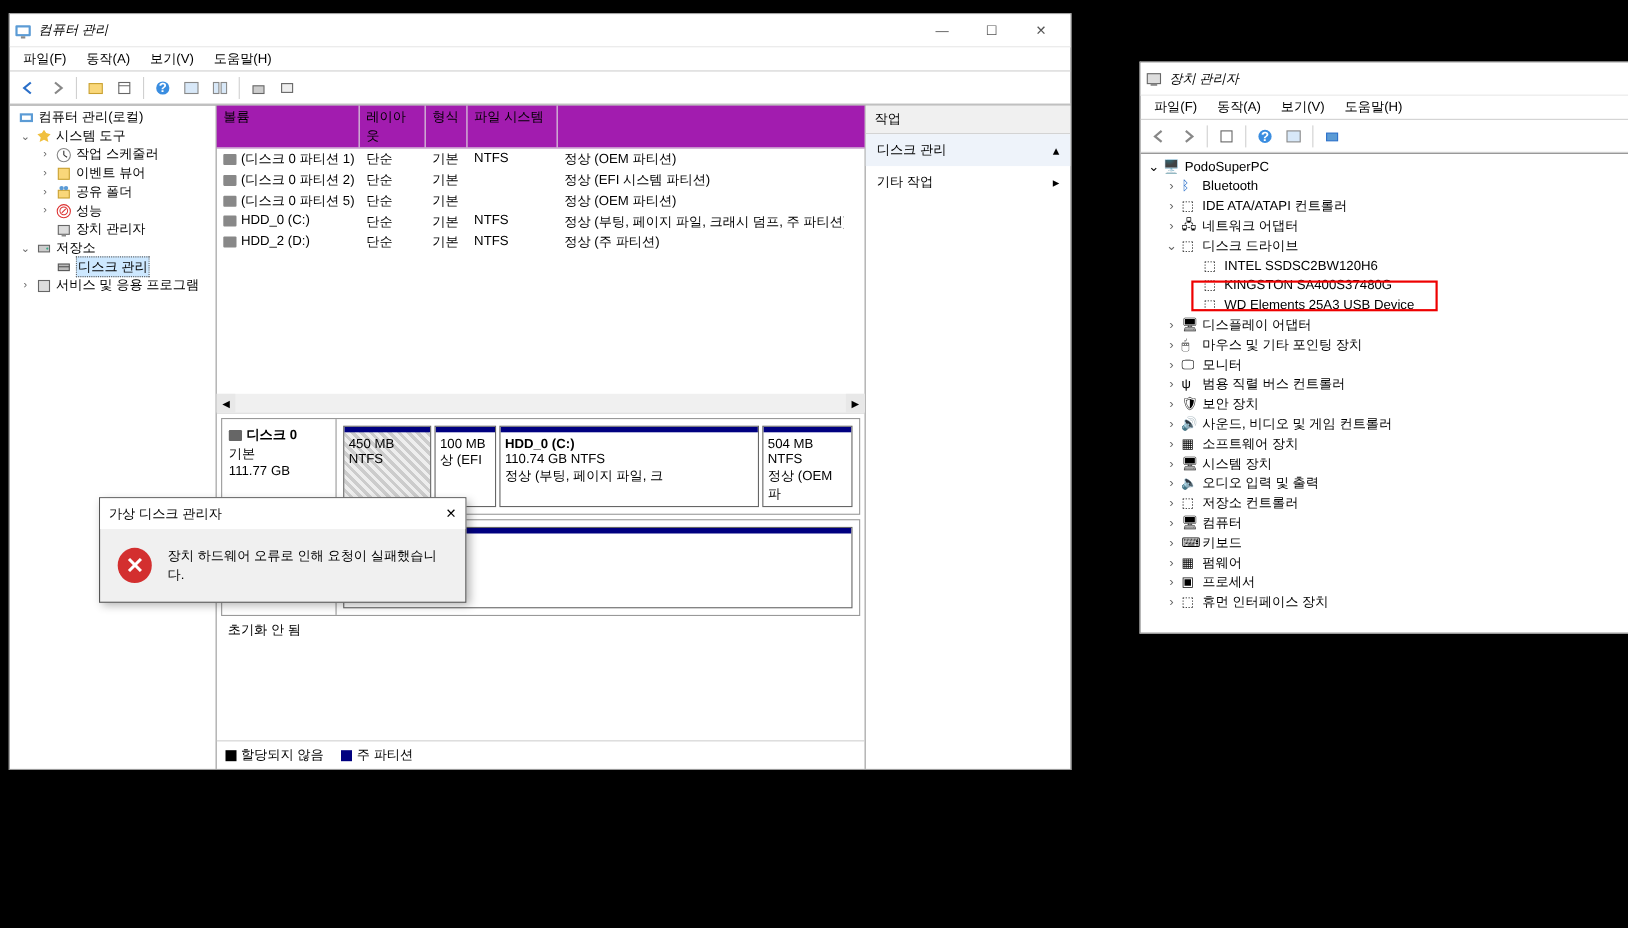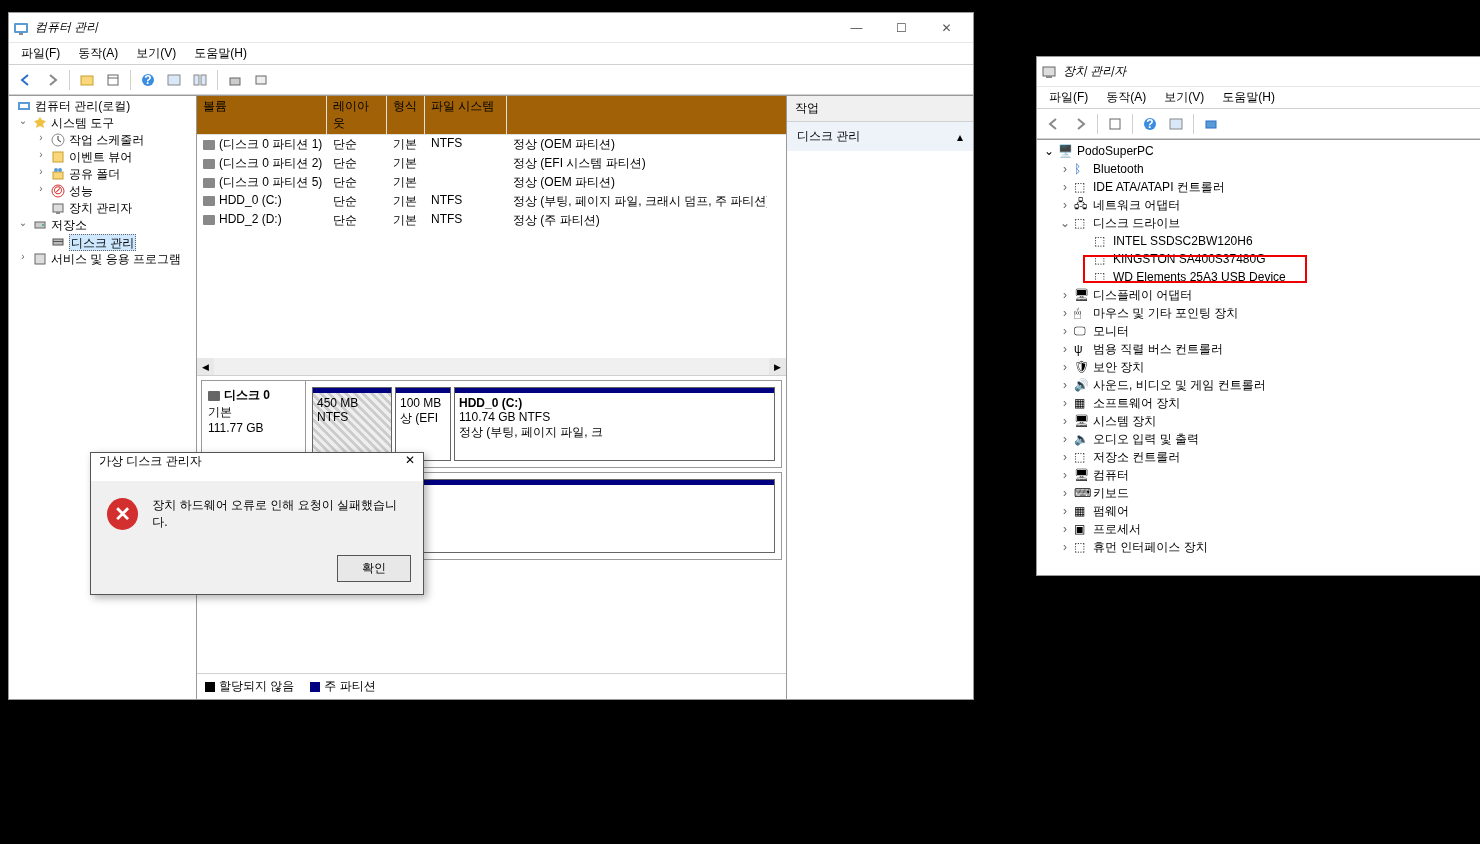--- a/index.html
+++ b/index.html
@@ -10,48 +10,48 @@
 .titlebar .title { flex: 1; font-style: italic; }
 .titlebar .sysbtns { display: flex; }
 .titlebar .sysbtn { width: 45px; height: 28px; display: flex; align-items: center; justify-content: center; color: #555; }
 .menubar { height: 22px; display: flex; align-items: center; padding: 0 4px; border-bottom: 1px solid #d0d0d0; gap:2px;}
 .menubar span { padding: 2px 8px; }
 .toolbar { height: 30px; display: flex; align-items: center; padding: 0 6px; gap: 4px; border-bottom: 1px solid #d0d0d0;}
 .toolbtn { width: 22px; height: 22px; display:flex; align-items:center; justify-content:center; border:1px solid transparent;}
 .tool-sep{width:1px;height:20px;background:#d0d0d0;margin:0 2px;}
 .mmc-body { flex:1; display:flex; border-top:1px solid #999;}
 .tree-pane { width:188px; border-right:1px solid #999; padding:2px 0; overflow:hidden;}
-.tree-item{display:flex;height:17px;padding-left:4px;white-space:nowrap;}
+.tree-item{display:flex;align-items:center;height:17px;padding-left:4px;white-space:nowrap;}
 .tree-item .tog{width:12px;text-align:center;color:#666;font-size:10px;}
 .tree-item .ic{width:16px;height:16px;margin:0 3px;display:inline-flex;align-items:center;justify-content:center;}
 .tree-item.sel span.lbl{background:#cde8ff;border:1px dotted #666;padding:0 1px;}
 .center-pane{flex:1;display:flex;flex-direction:column;border-right:1px solid #999;}
 .action-pane{width:186px;}
 .action-head{background:#f0f0f0;padding:4px 8px;border-bottom:1px solid #d0d0d0;}
 .action-item{padding:6px 10px;display:flex;justify-content:space-between;align-items:center;}
 .action-item.cat{background:#eef3fa;}
 .vol-table{border-bottom:1px solid #d0d0d0;position:relative;height:280px;}
-.vol-head{display:flex;background:#a16207;border-bottom:1px solid #e0e0e0;}
+.vol-head{display:flex;background:#a21caf;border-bottom:1px solid #e0e0e0;}
 .vol-head div{padding:2px 6px;border-right:1px solid #e0e0e0;font-weight:normal;}
 .vol-row{display:flex;padding:0;}
 .vol-row div{padding:1px 6px;white-space:nowrap;overflow:hidden;}
 .c-v{width:130px;}.c-l{width:60px;}.c-f{width:38px;}.c-fs{width:82px;}.c-s{width:260px;}
 .disk-ic{display:inline-block;width:12px;height:10px;background:#888;border-radius:1px;margin-right:4px;vertical-align:middle;}
 .hscroll{position:absolute;bottom:0;left:0;right:0;height:17px;background:#f0f0f0;display:flex;align-items:center;}
 .hscroll .tr{width:17px;height:17px;background:#e8e8e8;display:flex;align-items:center;justify-content:center;font-size:9px;}
 .disk-graph{flex:1;overflow:auto;position:relative;}
 .disk-row{display:flex;border:1px solid #999;margin:4px;height:88px;}
 .disk-label{width:104px;padding:6px;border-right:1px solid #999;}
 .disk-parts{flex:1;display:flex;padding:6px;gap:3px;}
 .part{border:1px solid #666;padding:4px;font-size:11px;overflow:hidden;}
 .part-top{height:5px;background:#000080;margin:-4px -4px 3px -4px;}
 .legend{padding:4px 8px;border-top:1px solid #d0d0d0;display:flex;gap:16px;align-items:center;}
 .leg-box{width:10px;height:10px;display:inline-block;margin-right:4px;vertical-align:middle;}
 .dialog{position:absolute;background:#f0f0f0;border:1px solid #555;box-shadow:3px 3px 8px rgba(0,0,0,0.3);}
-.dlg-title{height:28px;display:flex;padding:0 8px;justify-content:space-between;background:#fff;}
+.dlg-title{height:28px;display:flex;align-items:center;padding:0 8px;justify-content:space-between;background:#fff;}
 .dlg-body{padding:16px;display:flex;align-items:center;gap:14px;}
 .err-ic{width:32px;height:32px;border-radius:50%;background:#d32f2f;display:flex;align-items:center;justify-content:center;color:#fff;font-size:20px;font-weight:bold;}
 .dlg-btns{padding:8px 12px 12px;text-align:right;}
 .dlg-btn{padding:4px 24px;border:1px solid #555;background:#e8e8e8;}
 .dev-tree{padding:2px 0;}
 .dev-item{display:flex;align-items:center;height:18px;white-space:nowrap;}
 .hl-red{border:2px solid #e00;position:absolute;}
 svg{display:block;}
 </style>
 </head>
@@ -292,20 +292,25 @@
             <div>111.77 GB</div>
           </div>
           <div class="disk-parts">
             <div class="part" style="width:80px;background:repeating-linear-gradient(45deg,#eee,#eee 3px,#ccc 3px,#ccc 6px)"><div class="part-top"></div><span>450 MB NTFS</span></div>
             <div class="part" style="width:56px">
                 <div class="part-top"></div>
                 <div>100 MB</div>
                 <div>상 (EFI</div>
               </div>
             <div class="part" style="flex:1"><div class="part-top"></div><b>HDD_0  (C:)</b><div>110.74 GB NTFS</div><div>정상 (부팅, 페이지 파일, 크</div></div>
+            <div class="part" style="width:82px">
+                <div class="part-top"></div>
+                <div>504 MB NTFS</div>
+                <div>정상 (OEM 파</div>
+              </div>
           </div>
         </div>
         <div class="disk-row" style="height:88px">
           <div class="disk-label"></div>
           <div class="disk-parts">
               <div class="part" style="flex:1">
                 <div class="part-top"></div>
               </div>
             </div>
         </div>
@@ -317,35 +322,36 @@
         <span><span class="leg-box" style="background:#000080"></span><span>주 파티션</span></span>
       </div>
     </div>
 
     <div class="action-pane">
       <div class="action-head">작업</div>
       <div class="action-item cat">
           <span>디스크 관리</span>
           <span>▴</span>
         </div>
+      <div class="action-item">
+          <span>기타 작업</span>
+          <span>▸</span>
+        </div>
     </div>
   </div>
 </div>
 
 <div class="dialog" style="left:90px;top:452px;width:334px;">
   <div class="dlg-title">
     <span>가상 디스크 관리자</span>
     <span style="font-family:Arial">✕</span>
   </div>
   <div class="dlg-body">
     <div class="err-ic">✕</div>
     <div>장치 하드웨어 오류로 인해 요청이 실패했습니다.</div>
-  </div>
-  <div class="dlg-btns">
-    <button class="dlg-btn">확인</button>
   </div>
 </div>
 
 <div class="window" style="left:1036px;top:56px;width:444px;height:520px;border-right:none;">
   <div class="titlebar">
     <span class="icon">
         <svg width="16" height="16">
           <rect x="2" y="3" width="12" height="9" fill="#ddd" stroke="#666"></rect>
           <rect x="5" y="12" width="6" height="2" fill="#888"></rect>
         </svg>

